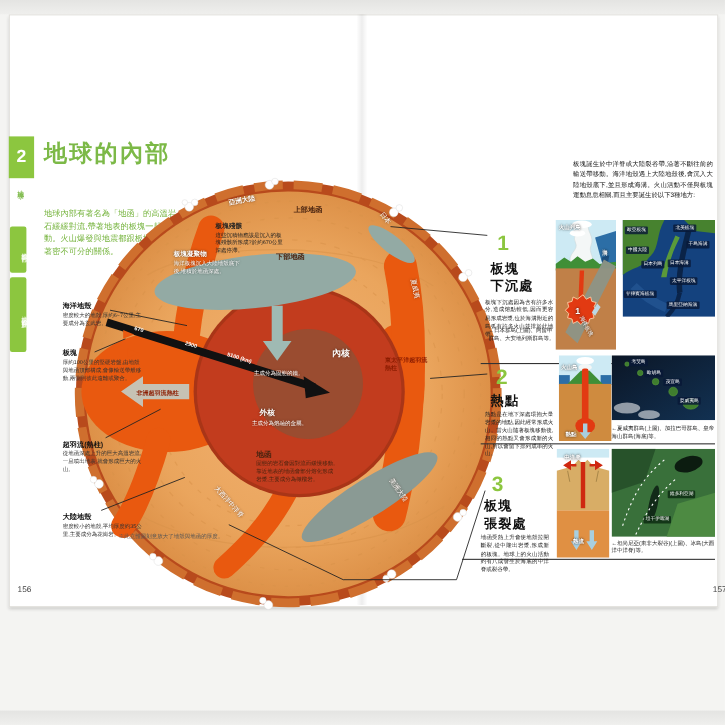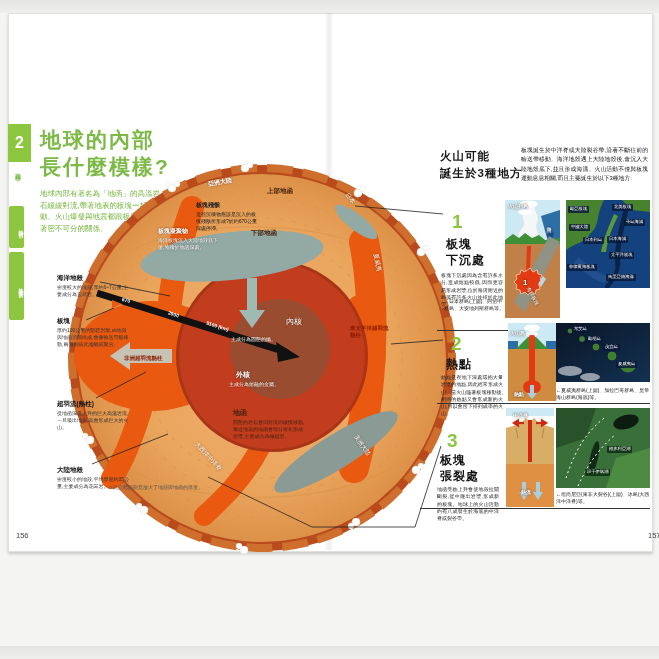--- a/index.html
+++ b/index.html
@@ -52,21 +52,20 @@
   <div class="abs" id="spread"></div>
   <div class="abs" id="gutter"></div>
 
   <div class="abs tabnum">2</div>
   <div class="abs vtext" id="chapter-v">地球科學</div>
   <div class="abs vtext sidetab" id="sidetab1">地球的內部</div>
   <div class="abs vtext sidetab" id="sidetab2">地球內部的奧妙</div>
 
   <div class="abs" id="main-title">
     <div>地球的內部</div>
-    <div>長什麼模樣?</div>
   </div>
   <div class="abs" id="left-intro">地球內部有著名為「地函」的高溫岩石緩緩對流,帶著地表的板塊一起移動。火山爆發與地震都跟板塊移動有著密不可分的關係。</div>
 
   <svg class="abs" style="left:64px;top:160px;" width="396" height="396" viewBox="0 0 396 396">
     <defs>
       <radialGradient id="mg" cx="50%" cy="50%" r="50%">
         <stop offset="0%" stop-color="#f2b272"></stop>
           <stop offset="70%" stop-color="#eaa55d"></stop>
           <stop offset="100%" stop-color="#dd9148"></stop>
       </radialGradient>
@@ -155,21 +154,21 @@
   <div class="abs gbox" style="left:196px;top:201px;width:64px;color:#222;">
     <div class="ct">板塊殘骸</div>
     <div class="cb">這些沉積物應該是沉入的板塊殘骸所形成?於約670公里深處停滯。</div>
   </div>
   <div class="abs gbox" style="left:158px;top:227px;width:60px;color:#fff;text-shadow:0 0 2px rgba(0,0,0,.7);">
     <div class="ct">板塊凝聚物</div>
     <div class="cb">海洋板塊沉入大陸地殼底下後,堆積於地函深處。</div>
   </div>
   <div class="abs redlabel" style="left:350px;top:325px;width:42px;">東太平洋超羽流熱柱</div>
   <div class="abs redlabel" style="left:124px;top:355px;width:46px;">非洲超羽流熱柱</div>
-  <div class="abs glabel" style="left:248px;top:316px;font-size:8px;font-weight:normal;padding-left:38px;">內核</div>
+  <div class="abs glabel" style="left:264px;top:316px;font-size:8px;font-weight:bold;padding-left:38px;">內核</div>
   <div class="abs glabel" style="left:231px;top:336px;font-size:5px;">主成分為固態的鐵。</div>
   <div class="abs glabel" style="left:236px;top:370px;font-size:7px;font-weight:bold;">外核</div>
   <div class="abs glabel" style="left:229px;top:381px;font-size:5px;white-space:normal;width:52px;">主成分為熔融的金屬。</div>
   <div class="abs gbox" style="left:233px;top:408px;width:74px;color:#4a2410;">
     <div class="ct" style="font-size:7px;">地函</div>
     <div class="cb">固態的岩石會因對流而緩慢移動,靠近地表的地函會部分熔化形成岩漿,主要成分為橄欖岩。</div>
   </div>
   <div class="abs depthmark" style="left:122px;top:297px;transform:rotate(17deg);">670</div>
   <div class="abs depthmark" style="left:168px;top:311px;transform:rotate(17deg);">2900</div>
   <div class="abs depthmark" style="left:206px;top:323px;transform:rotate(17deg);">5100 (km)</div>
@@ -203,24 +202,20 @@
       <line x1="355" y1="206" x2="443" y2="214"></line>
       <line x1="391" y1="344" x2="443" y2="340"></line>
       <polyline points="208,477 312,527 415,527 441,446"></polyline>
     </g>
     <g fill="#e9590f">
       <polygon points="112,300 122,304 112,308"></polygon>
       <polygon points="116,317 126,321 116,325"></polygon>
     </g>
   </svg>
 
-  <div class="abs" id="r-header">
-    <div>火山可能</div>
-    <div>誕生於3種地方</div>
-  </div>
   <div class="abs" id="r-intro">板塊誕生於中洋脊或大陸裂谷帶,沿著不斷往前的輸送帶移動。海洋地殼遇上大陸地殼後,會沉入大陸地殼底下,並且形成海溝。火山活動不僅與板塊運動息息相關,而且主要誕生於以下3種地方:</div>
 
   <div class="abs secnum" style="left:452px;top:211px;">1</div>
   <div class="abs sectitle" style="left:446px;top:236px;">
     <div>板塊</div>
     <div>下沉處</div>
   </div>
   <div class="abs secbody" style="left:441px;top:272px;">板塊下沉處因為含有許多水分,造成熔點較低,因而更容易形成岩漿,位於海溝附近的島弧有許多火山並排於此地帶。</div>
   <div class="abs seccap" style="left:444px;top:298px;">←日本群島(上圖)、阿留申群島、大安地列斯群島等。</div>
 

